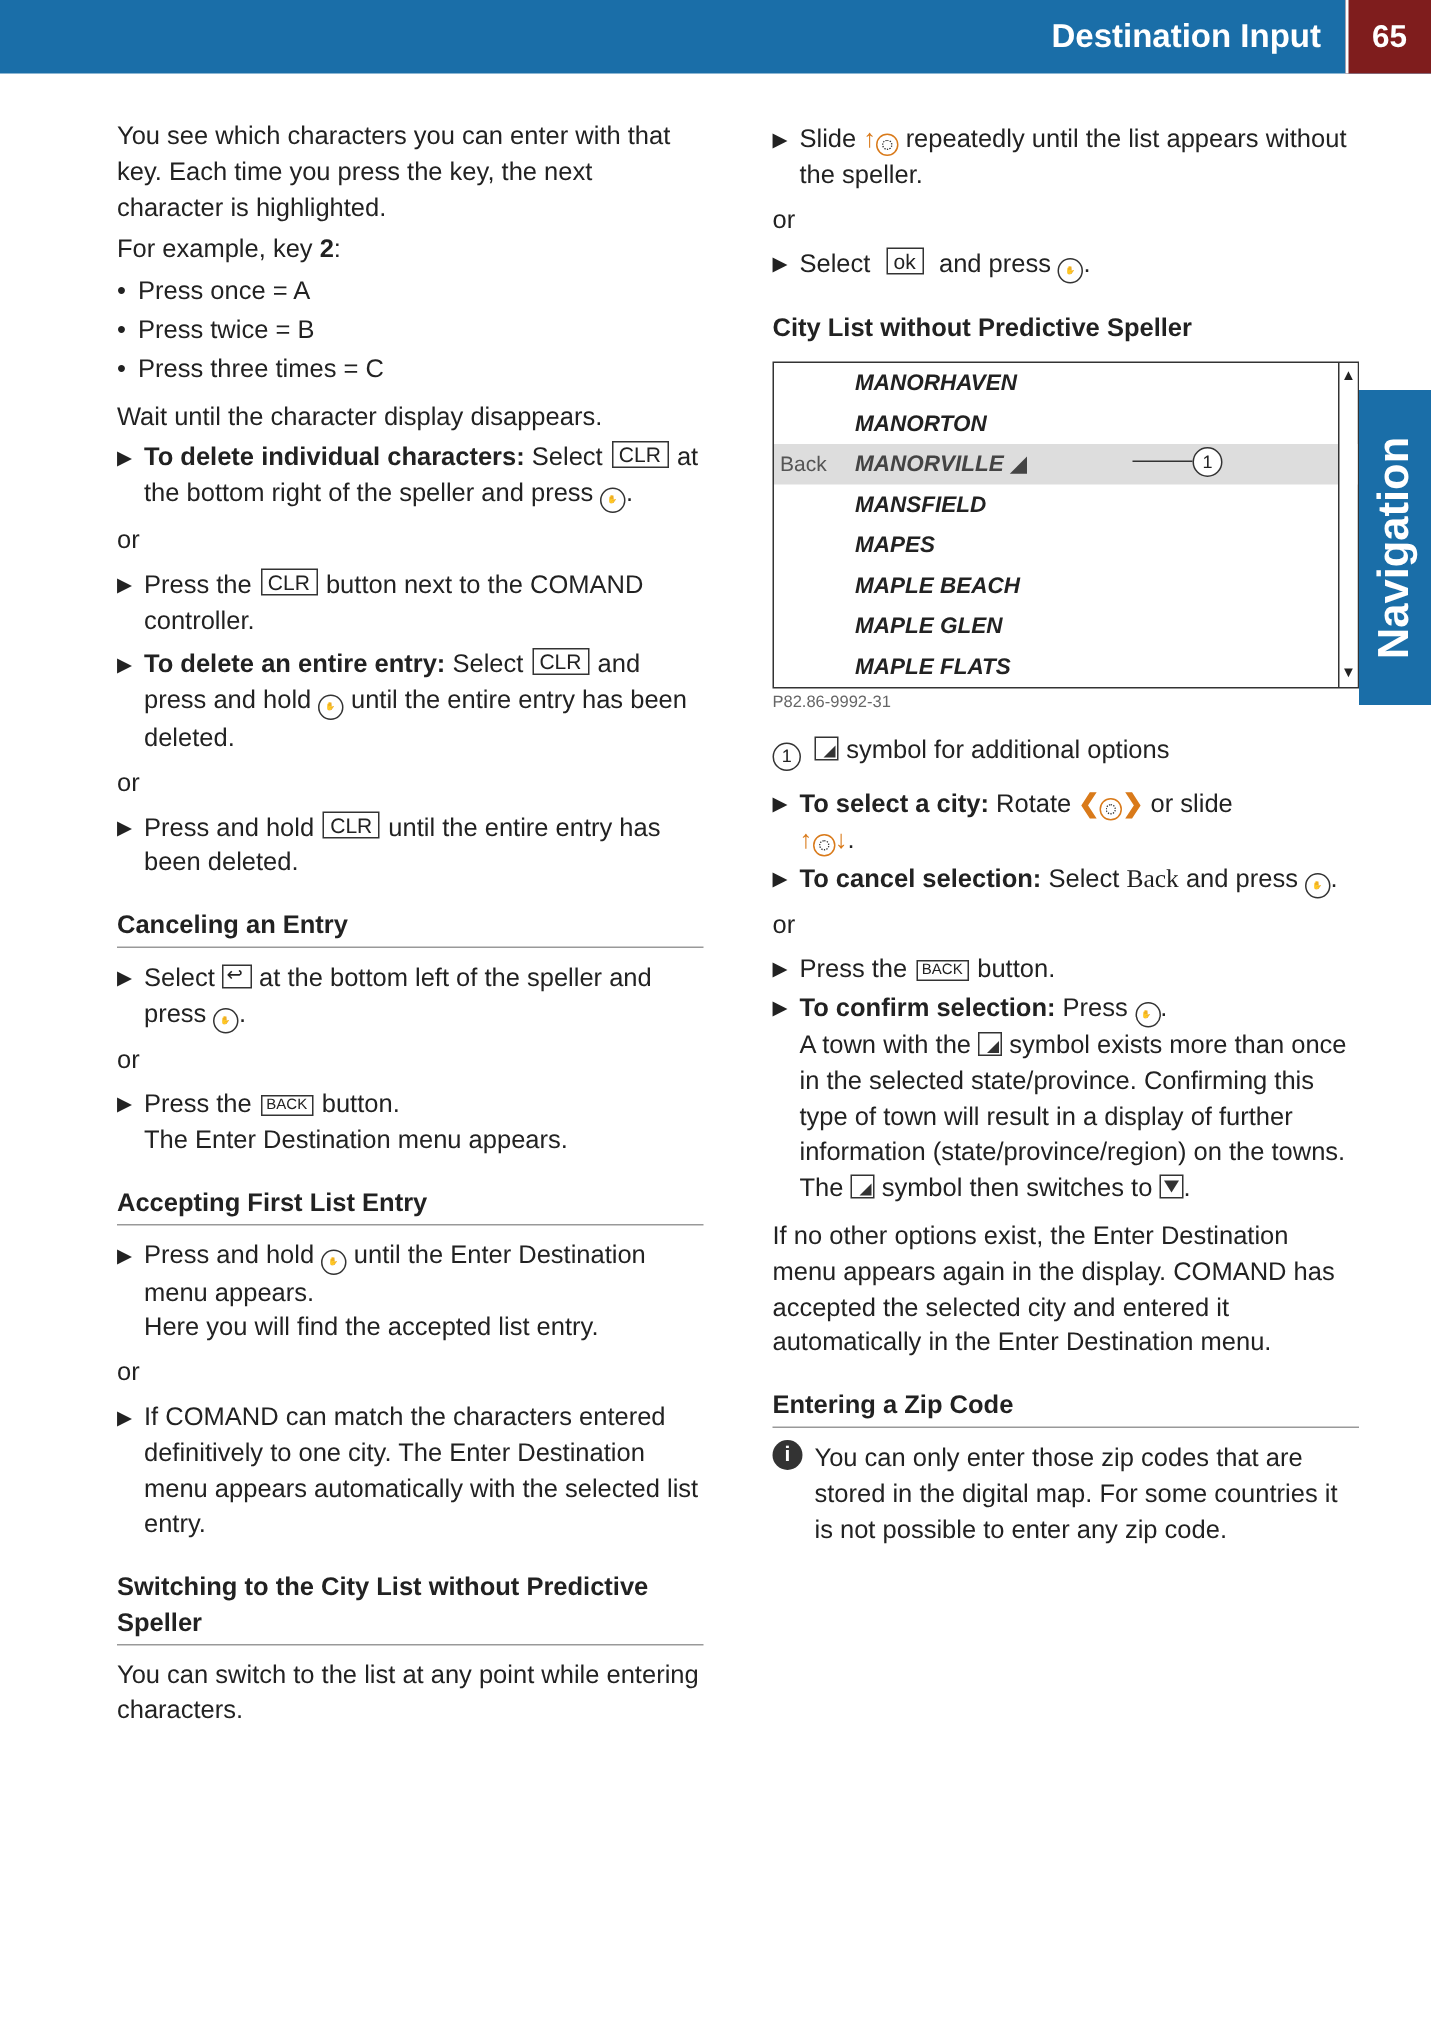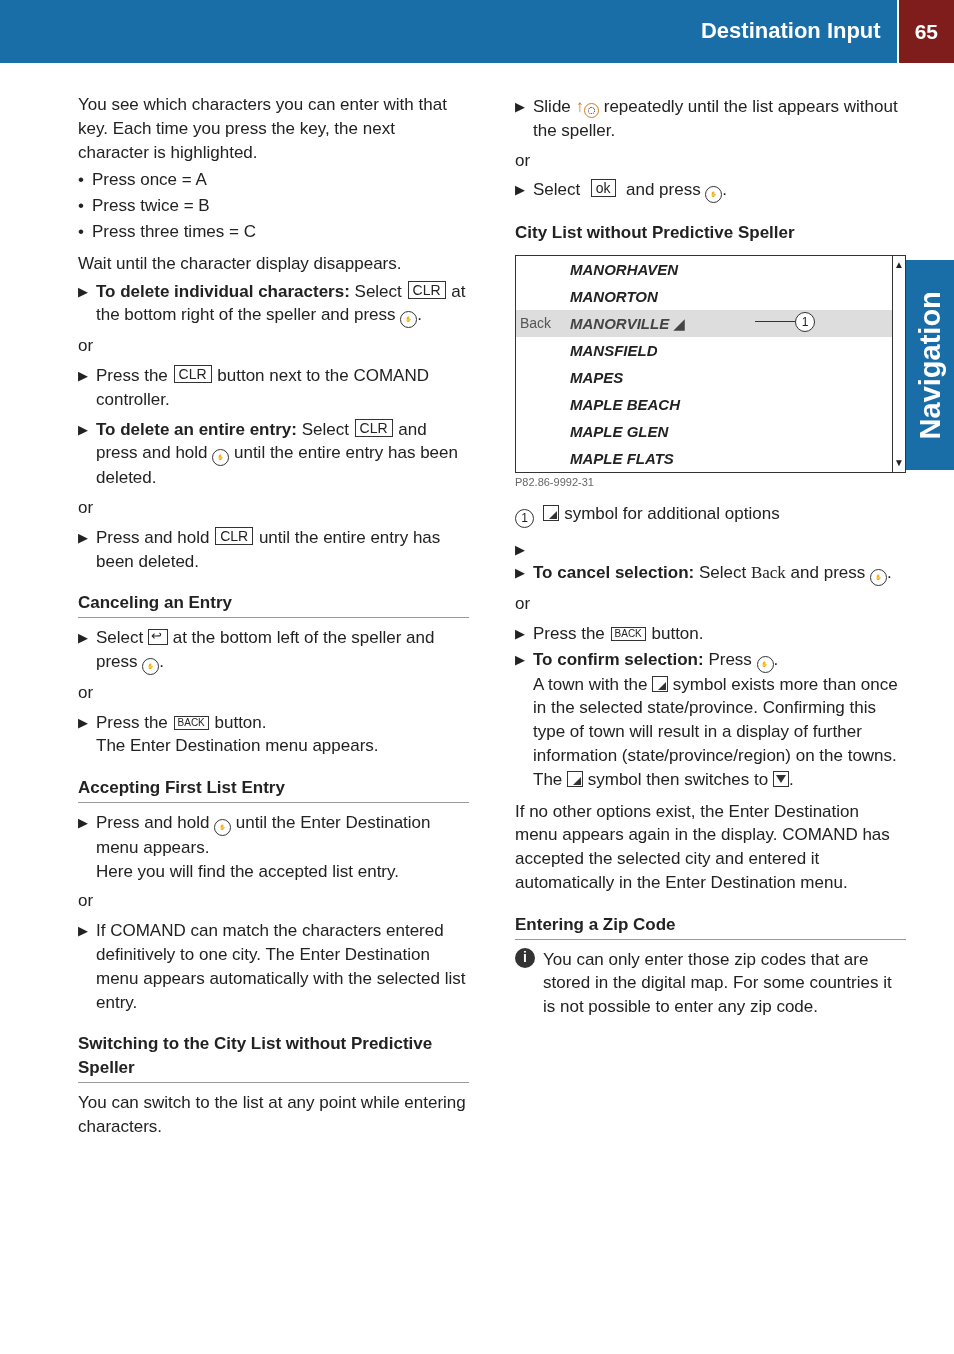--- a/index.html
+++ b/index.html
@@ -8,21 +8,21 @@
     font-family: Arial, Helvetica, sans-serif;
     font-size: 17px;
     line-height: 1.4;
     color: #222;
     width: 954px;
     background: #fff;
   }
   .header-bar {
     background: #1a6ea8;
     color: #fff;
-    height: 63px;
+    height: 49px;
     display: flex;
     align-items: center;
     justify-content: flex-end;
     padding-right: 0;
   }
   .header-title {
     font-size: 22px;
     font-weight: 700;
     padding-right: 16px;
   }
@@ -260,20 +260,23 @@
 </div>
 
 <div class="side-tab">
   <span>Navigation</span>
 </div>
 
 <div class="columns">
 
   <div class="col">
     <p>You see which characters you can enter with that key. Each time you press the key, the next character is highlighted.</p>
+    <p>
+      <span>For example, key </span><span class="bold">2</span><span>:</span>
+    </p>
     <div class="bullet-row">
         <span class="bullet-dot">•</span>
         <span>Press once = A</span>
       </div>
     <div class="bullet-row">
         <span class="bullet-dot">•</span>
         <span>Press twice = B</span>
       </div>
     <div class="bullet-row">
         <span class="bullet-dot">•</span>
@@ -387,20 +390,24 @@
       </div>
     </div>
     <div class="fig-id">P82.86-9992-31</div>
 
     <p>
       <span class="legend-circle">1</span>&nbsp;&nbsp;<span class="corner-tri"></span><span> symbol for additional options</span>
     </p>
 
     <div class="bullet-row" style="margin-top:10px">
       <span class="tri">▶</span>
+      <span>
+        <span class="bold">To select a city:</span><span> Rotate </span><span class="arrow-up-orange">❮</span><span class="circ circ-orange"></span><span class="arrow-up-orange">❯</span><span> or slide </span><br>
+        <span class="arrow-up-orange">↑</span><span class="circ circ-orange"></span><span class="arrow-up-orange">↓</span>.
+      </span>
     </div>
     <div class="bullet-row">
       <span class="tri">▶</span>
       <span><span class="bold">To cancel selection:</span><span> Select </span><span style="font-family:'Times New Roman',serif">Back</span><span> and press </span><span class="knob"></span>.</span>
     </div>
     <p class="or-text">or</p>
     <div class="bullet-row">
       <span class="tri">▶</span>
       <span><span>Press the </span><span class="keybox keybox-back">BACK</span><span> button.</span></span>
     </div>

